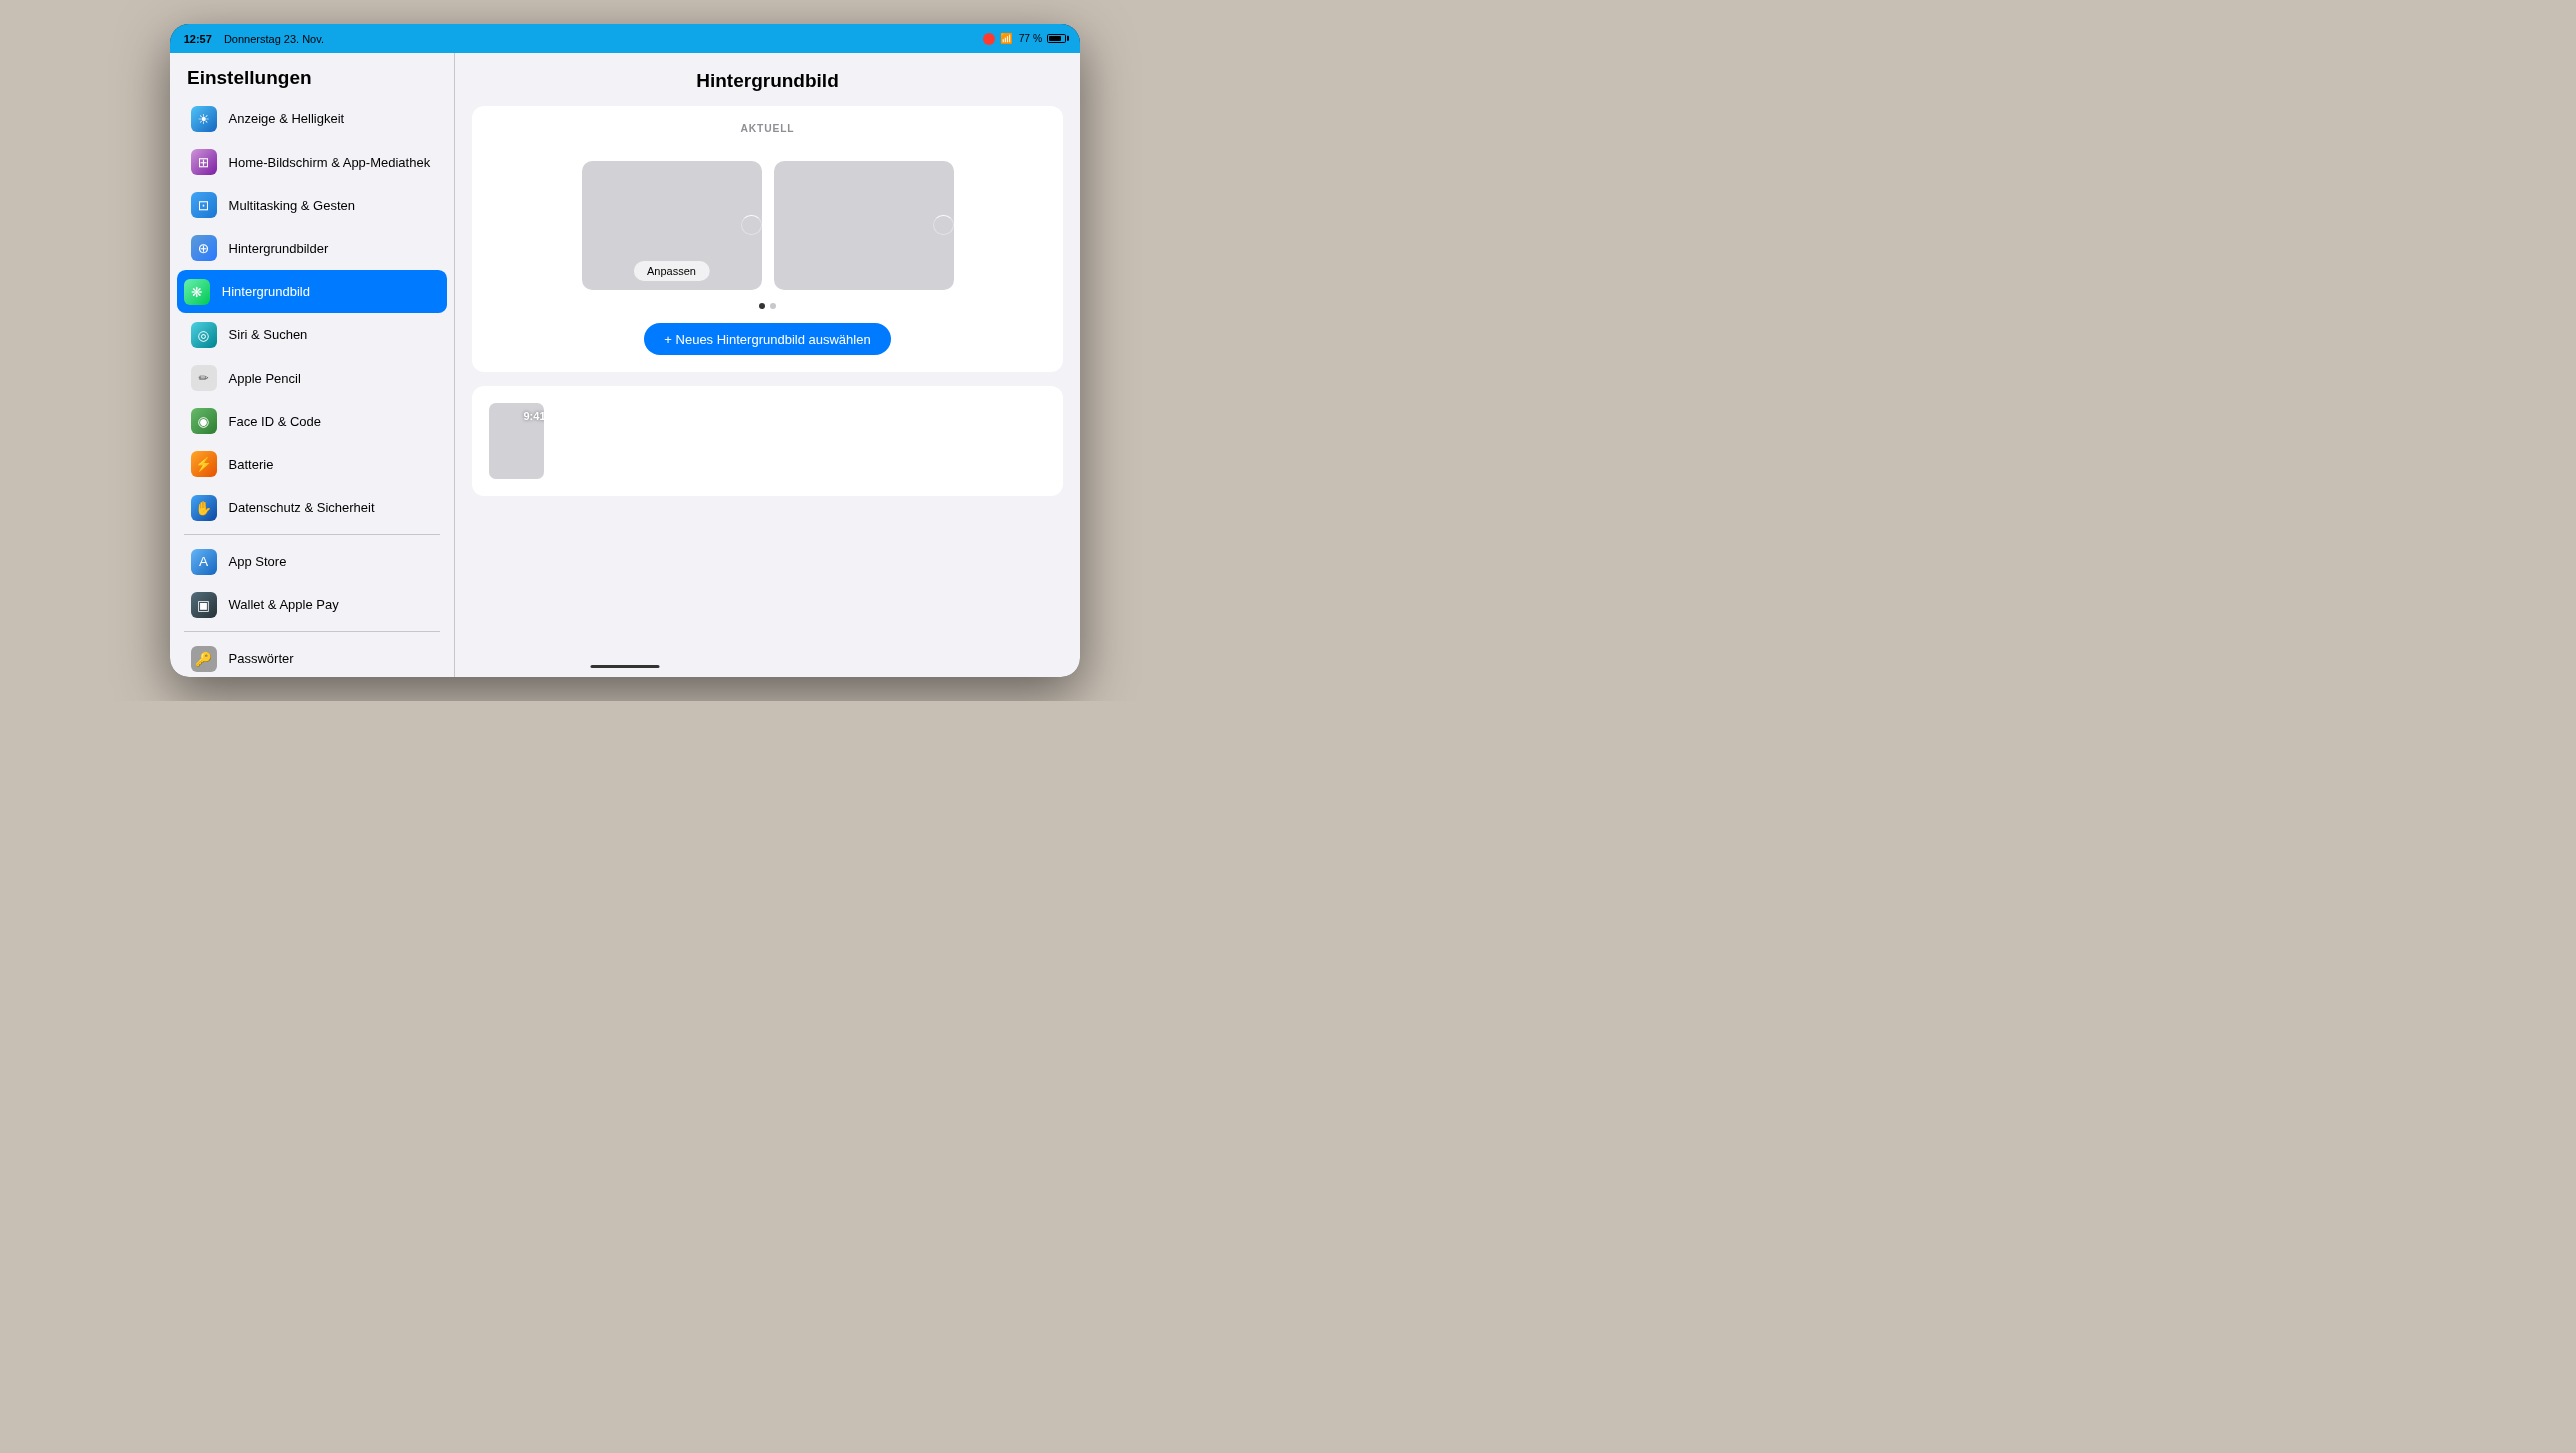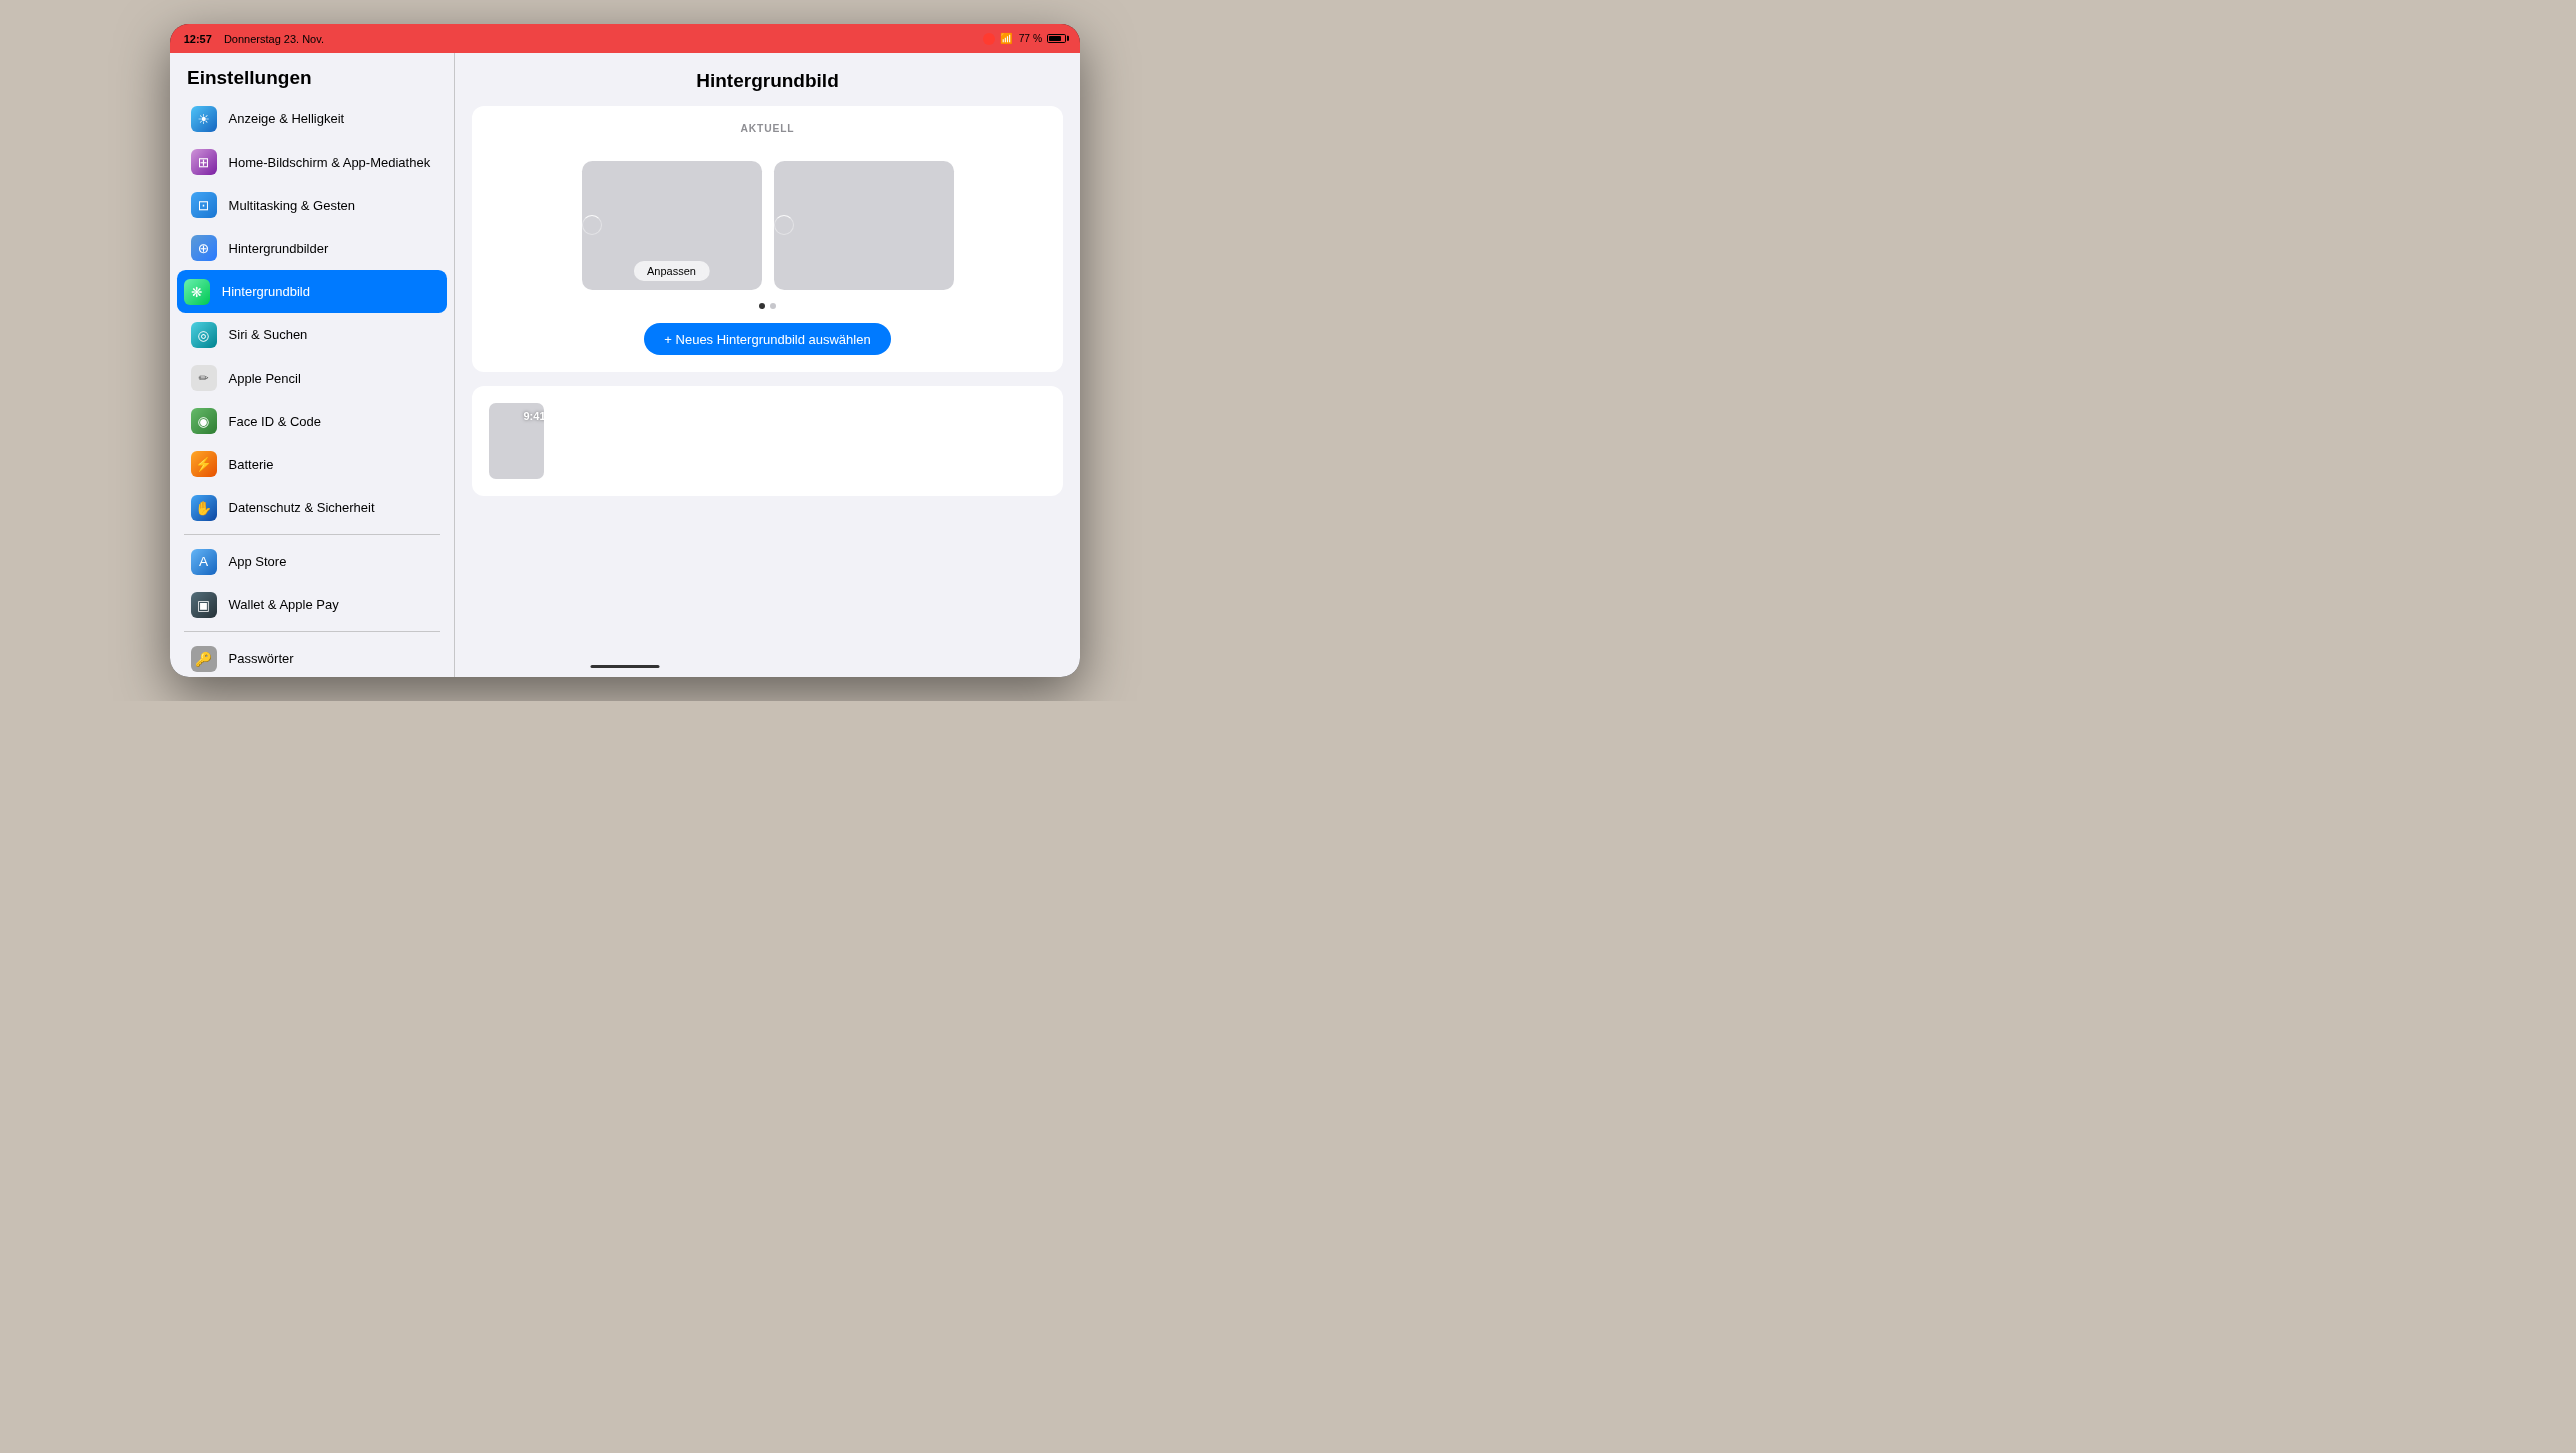--- a/index.html
+++ b/index.html
@@ -21,21 +21,21 @@
       border-radius: 19px;
       overflow: hidden;
       display: flex;
       flex-direction: column;
       position: relative;
       box-shadow: 0 17px 52px rgba(0,0,0,0.5);
     }
 
     
     .status-bar {
-      background: #ef4444;
+      background: #0ea5e9;
       height: 29px;
       display: flex;
       justify-content: space-between;
       padding: 0 13.7px;
       flex-shrink: 0;
     }
     .status-time {
       font-size: 11px;
       font-weight: 600;
       color: #000;
@@ -218,21 +218,21 @@
       margin-bottom: 13.7px;
     }
 
     .wallpaper-thumb {
       width: 180px;
       height: 129px;
       background: #d1d1d6;
       border-radius: 10.3px;
       display: flex;
       align-items: center;
-      justify-content: flex-start;
+      justify-content: flex-end;
       position: relative;
       overflow: hidden;
     }
     .wallpaper-thumb.lock-screen {
       position: relative;
     }
     .anpassen-btn {
       position: absolute;
       bottom: 8.6px;
       left: 50%;

